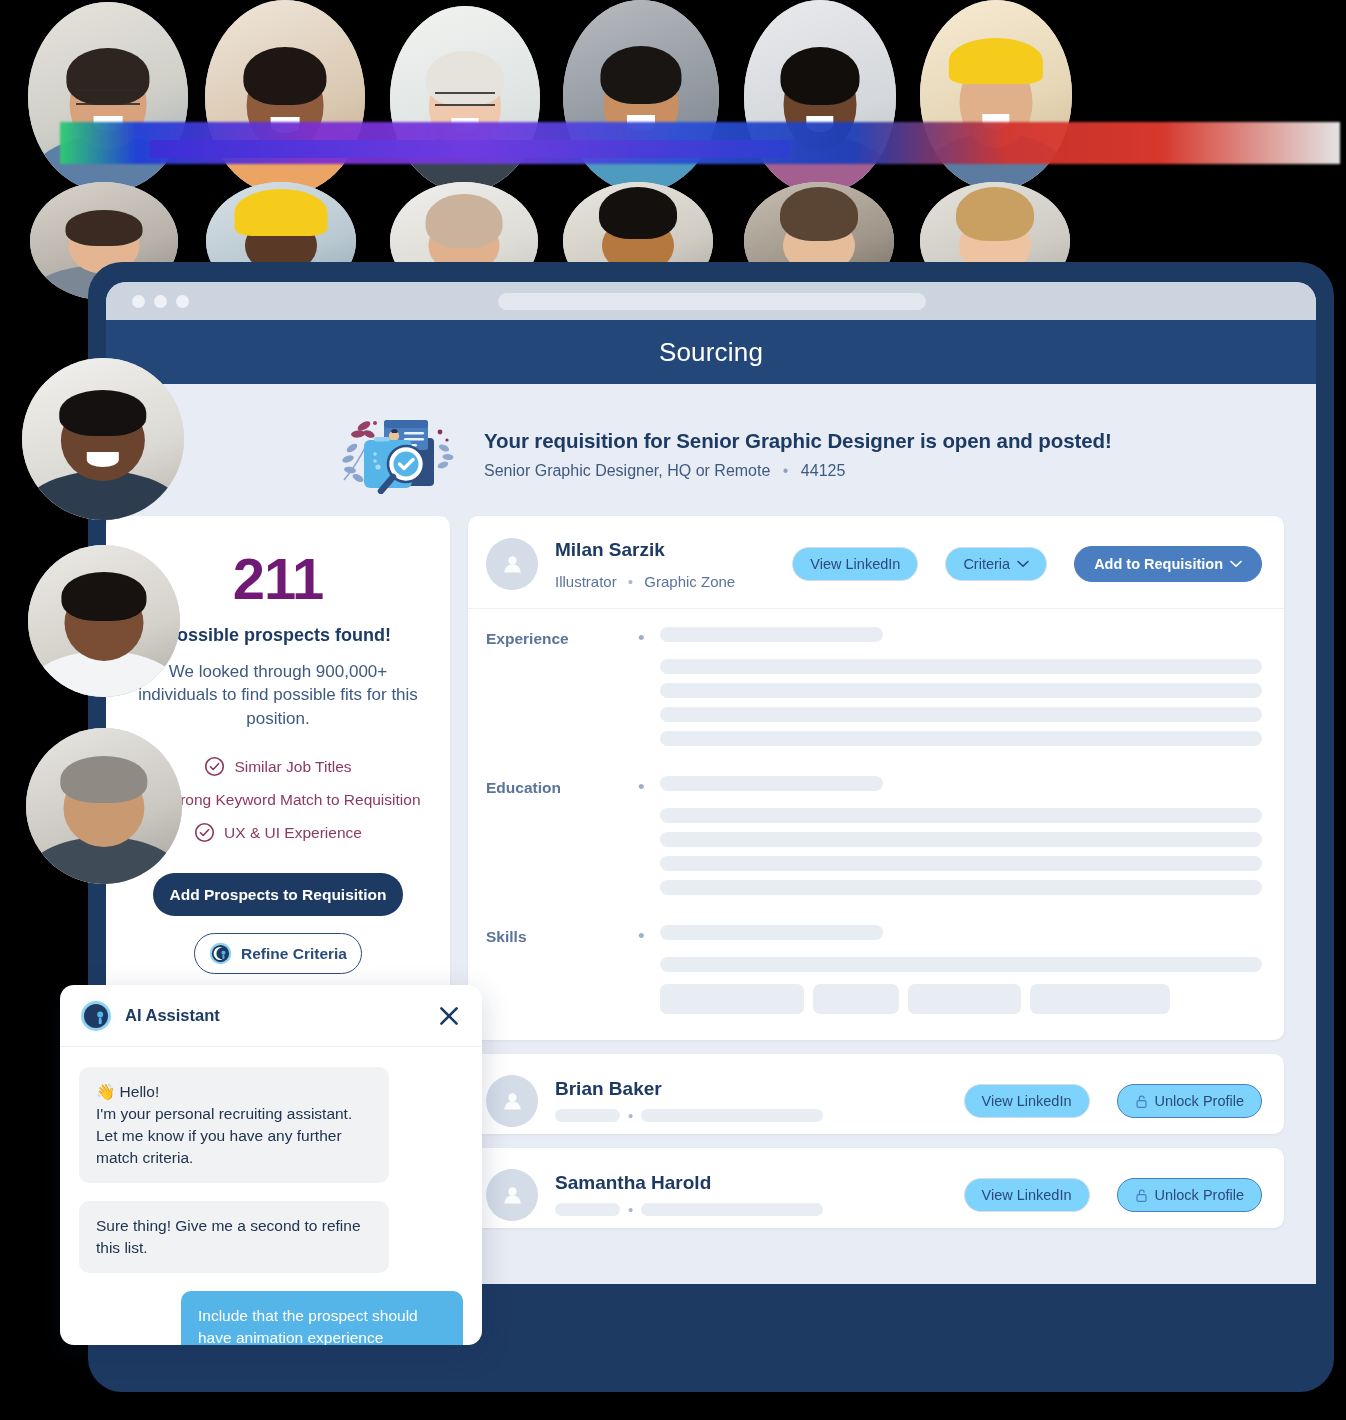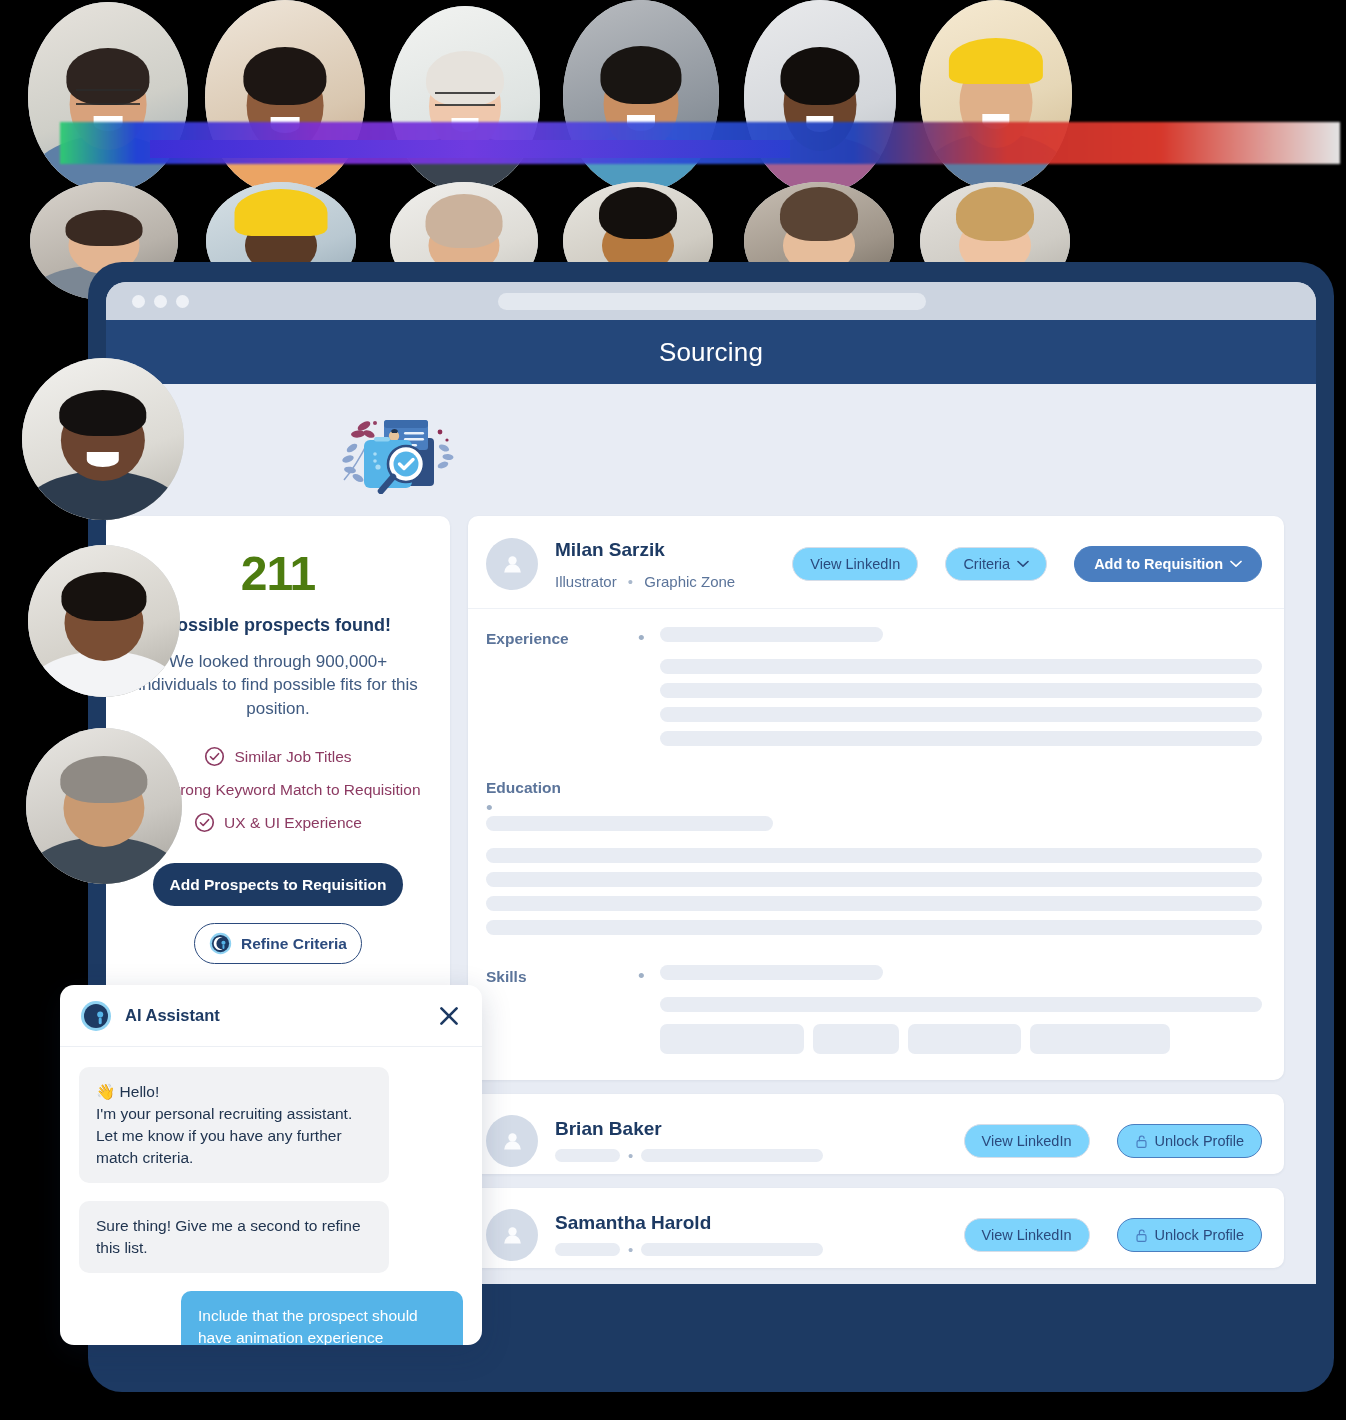--- a/index.html
+++ b/index.html
@@ -135,21 +135,21 @@
   .cols { display:flex; gap:18px; padding:0 32px 0 0; margin-left: 0px; }
   .leftcard {
     margin-left:0px;
     width:344px; min-height:462px;
     background:#ffffff; border-radius:10px;
     padding:34px 22px 30px;
     text-align:center;
     box-shadow:0 1px 3px rgba(30,50,90,.07);
   }
   .bignum {
-    font-size:48px; font-weight:700; color:#4d7c0f; line-height:1;
+    font-size:58px; font-weight:700; color:#701a75; line-height:1;
     letter-spacing:-1px;
   }
   .found {
     margin-top:17px; font-size:18px; font-weight:700; color:#1d3a63;
   }
   .looked {
     margin-top:14px; font-size:17px; line-height:1.38; color:#3f5a80;
   }
   .crit { margin-top:26px; display:flex; flex-direction:column; gap:12px; }
   .crit-row {
@@ -420,20 +420,28 @@
             <circle cx="41" cy="47" r="1.8" fill="#a9ddf6"></circle>
             <circle cx="44" cy="53" r="2.6" fill="#a9ddf6"></circle>
 
             <circle cx="72" cy="50" r="18" fill="#ffffff"></circle>
             <circle cx="72" cy="50" r="12.5" fill="#55b4e8"></circle>
             <path d="M65.5 50 l4.5 4.5 l9-9" stroke="#ffffff" stroke-width="3.4" fill="none" stroke-linecap="round" stroke-linejoin="round"></path>
             <circle cx="72" cy="50" r="18" fill="none" stroke="#2f4f83" stroke-width="2.6"></circle>
             <path d="M59 63 L47 77" stroke="#2f4f83" stroke-width="6.5" stroke-linecap="round"></path>
           </svg>
         </div>
+        <div class="req-txt">
+          <h2>Your requisition for Senior Graphic Designer is open and posted!</h2>
+          <div class="req-sub">
+            <span>Senior Graphic Designer, HQ or Remote</span>
+            <span class="sep">•</span>
+            <span>44125</span>
+          </div>
+        </div>
       </div>
 
       <div class="cols">
 
         <div class="leftcard">
           <div class="bignum">211</div>
           <div class="found">Possible prospects found!</div>
           <div class="looked">We looked through 900,000+ individuals to find possible fits for this position.</div>
 
           <div class="crit">
@@ -525,21 +533,21 @@
               <div class="sec-bullet">•</div>
               <div class="sec-lines">
                 <div class="ln short"></div>
                 <div class="ln full" style="margin-top:8px;"></div>
                 <div class="ln full"></div>
                 <div class="ln full"></div>
                 <div class="ln full"></div>
               </div>
             </div>
 
-            <div class="sec" style="padding-top:30px;flex-direction:column;">
+            <div class="sec" style="padding-top:30px;">
               <div class="sec-label">Education</div>
               <div class="sec-bullet">•</div>
               <div class="sec-lines">
                 <div class="ln short"></div>
                 <div class="ln full" style="margin-top:8px;"></div>
                 <div class="ln full"></div>
                 <div class="ln full"></div>
                 <div class="ln full"></div>
               </div>
             </div>

